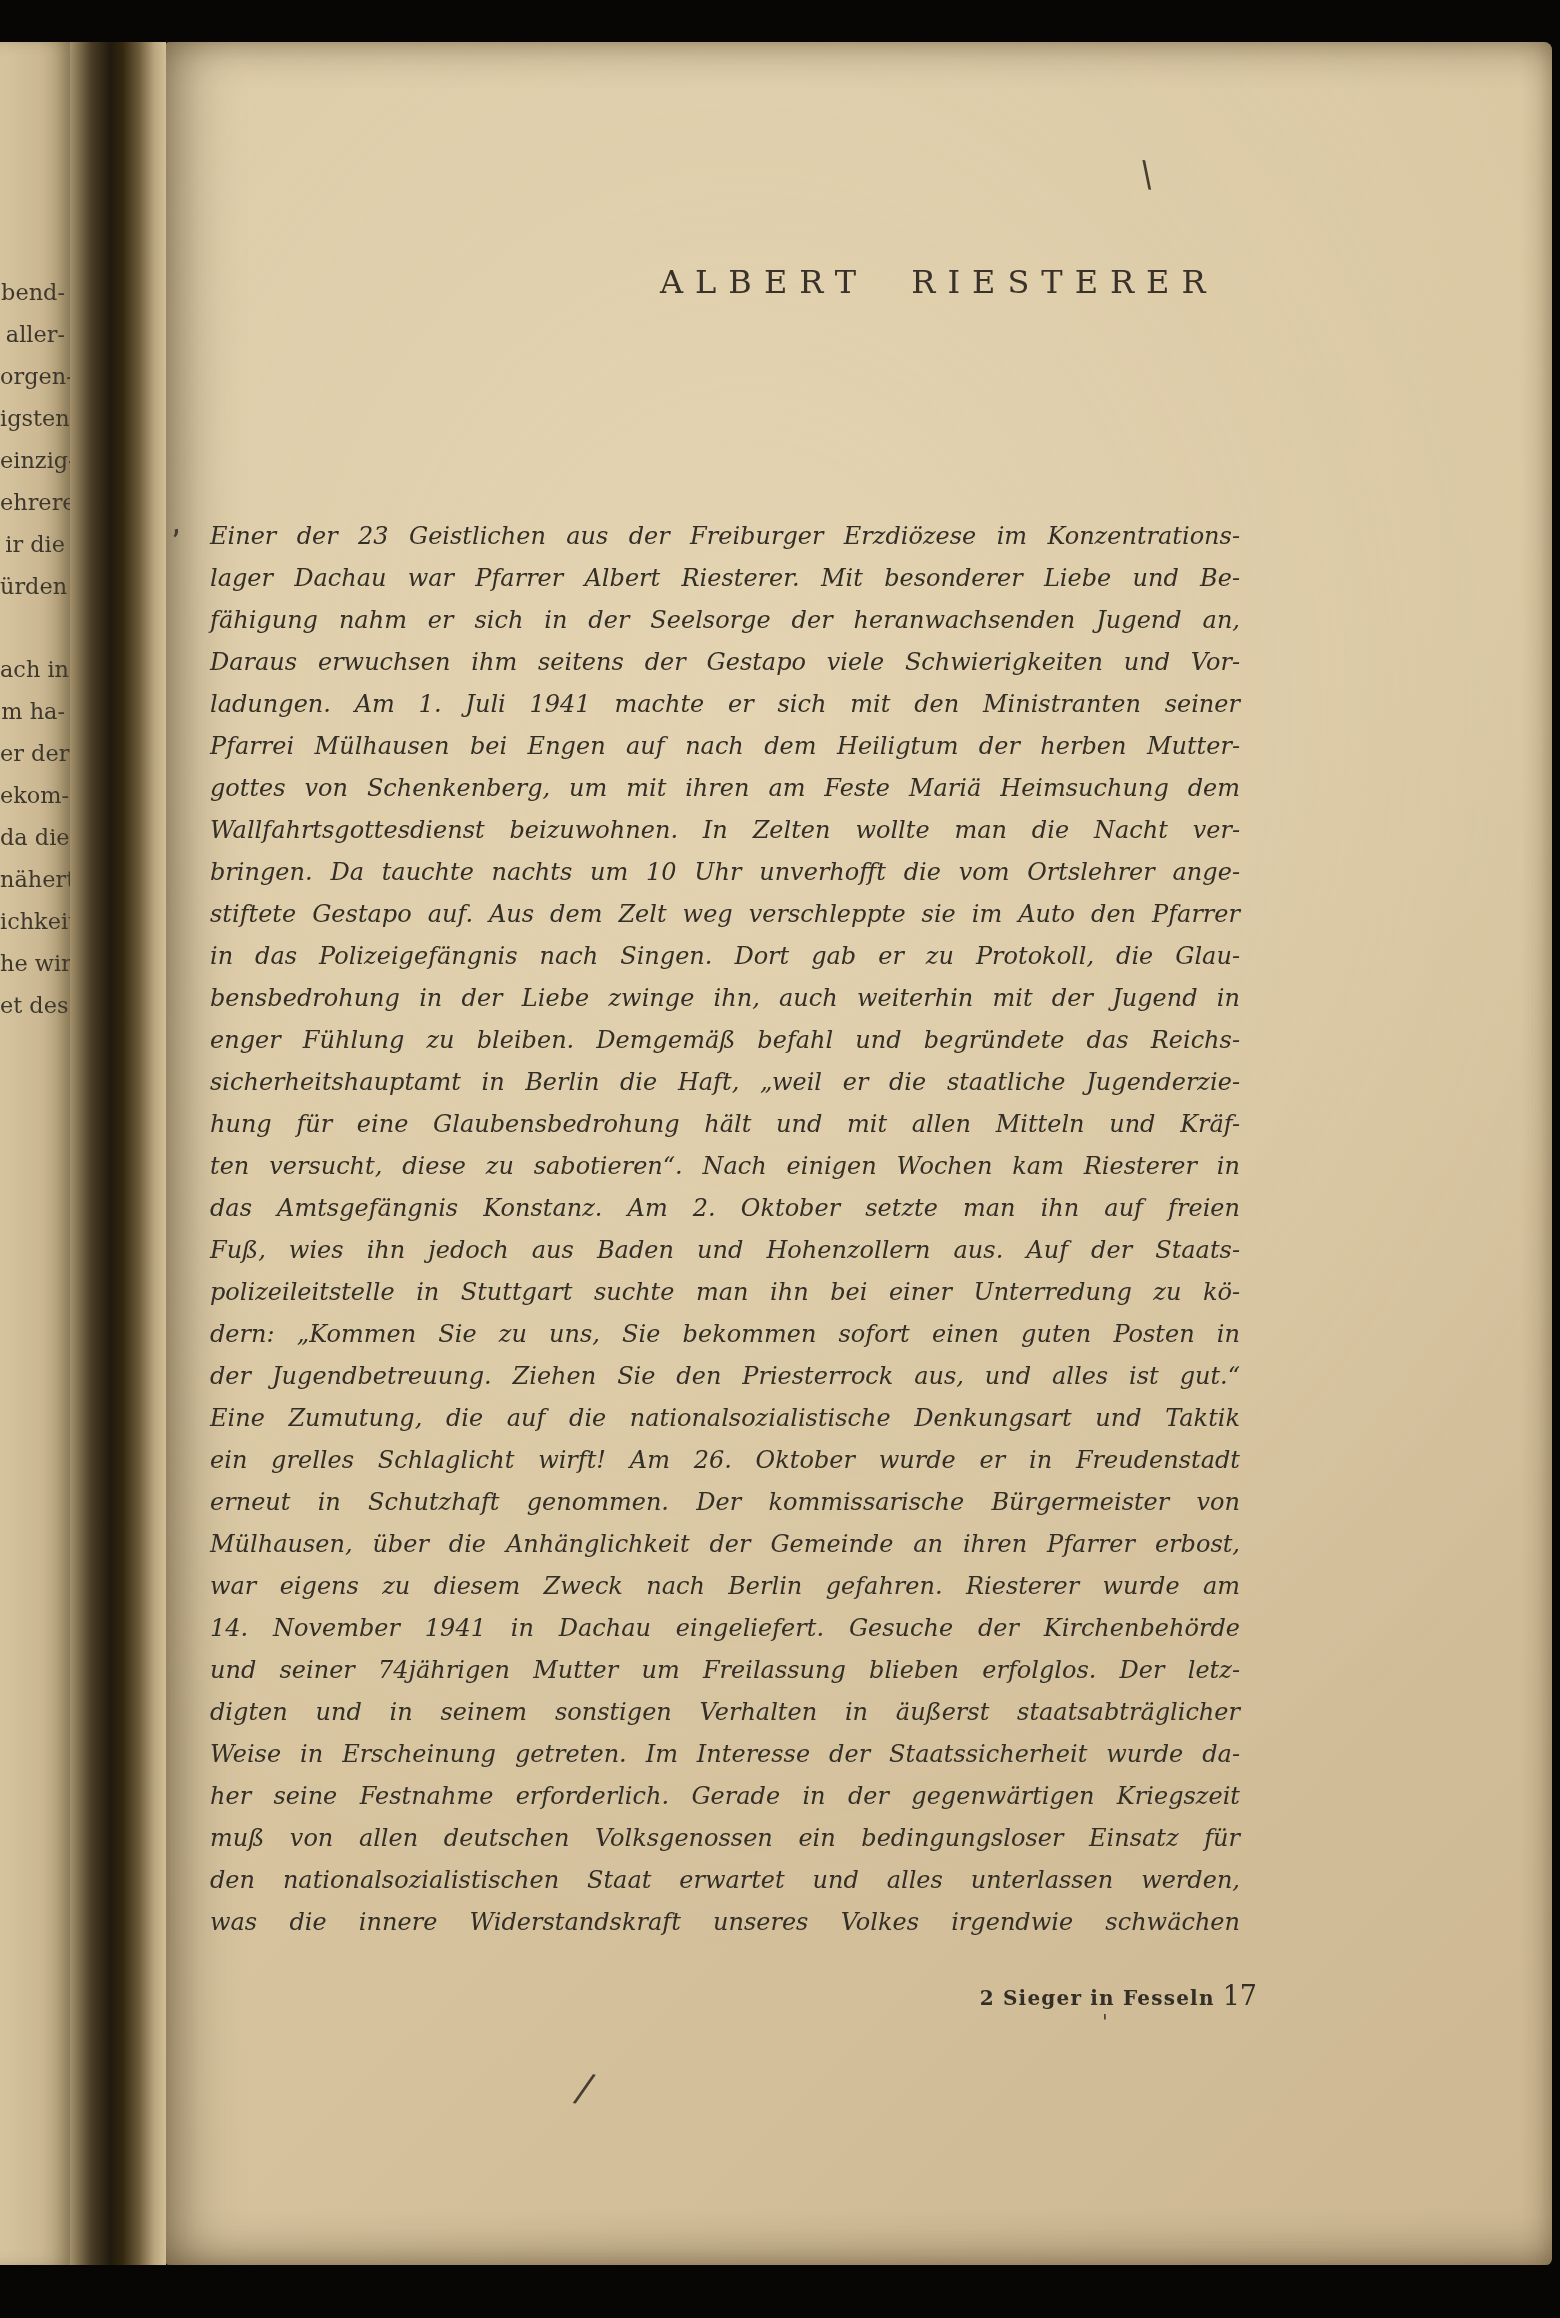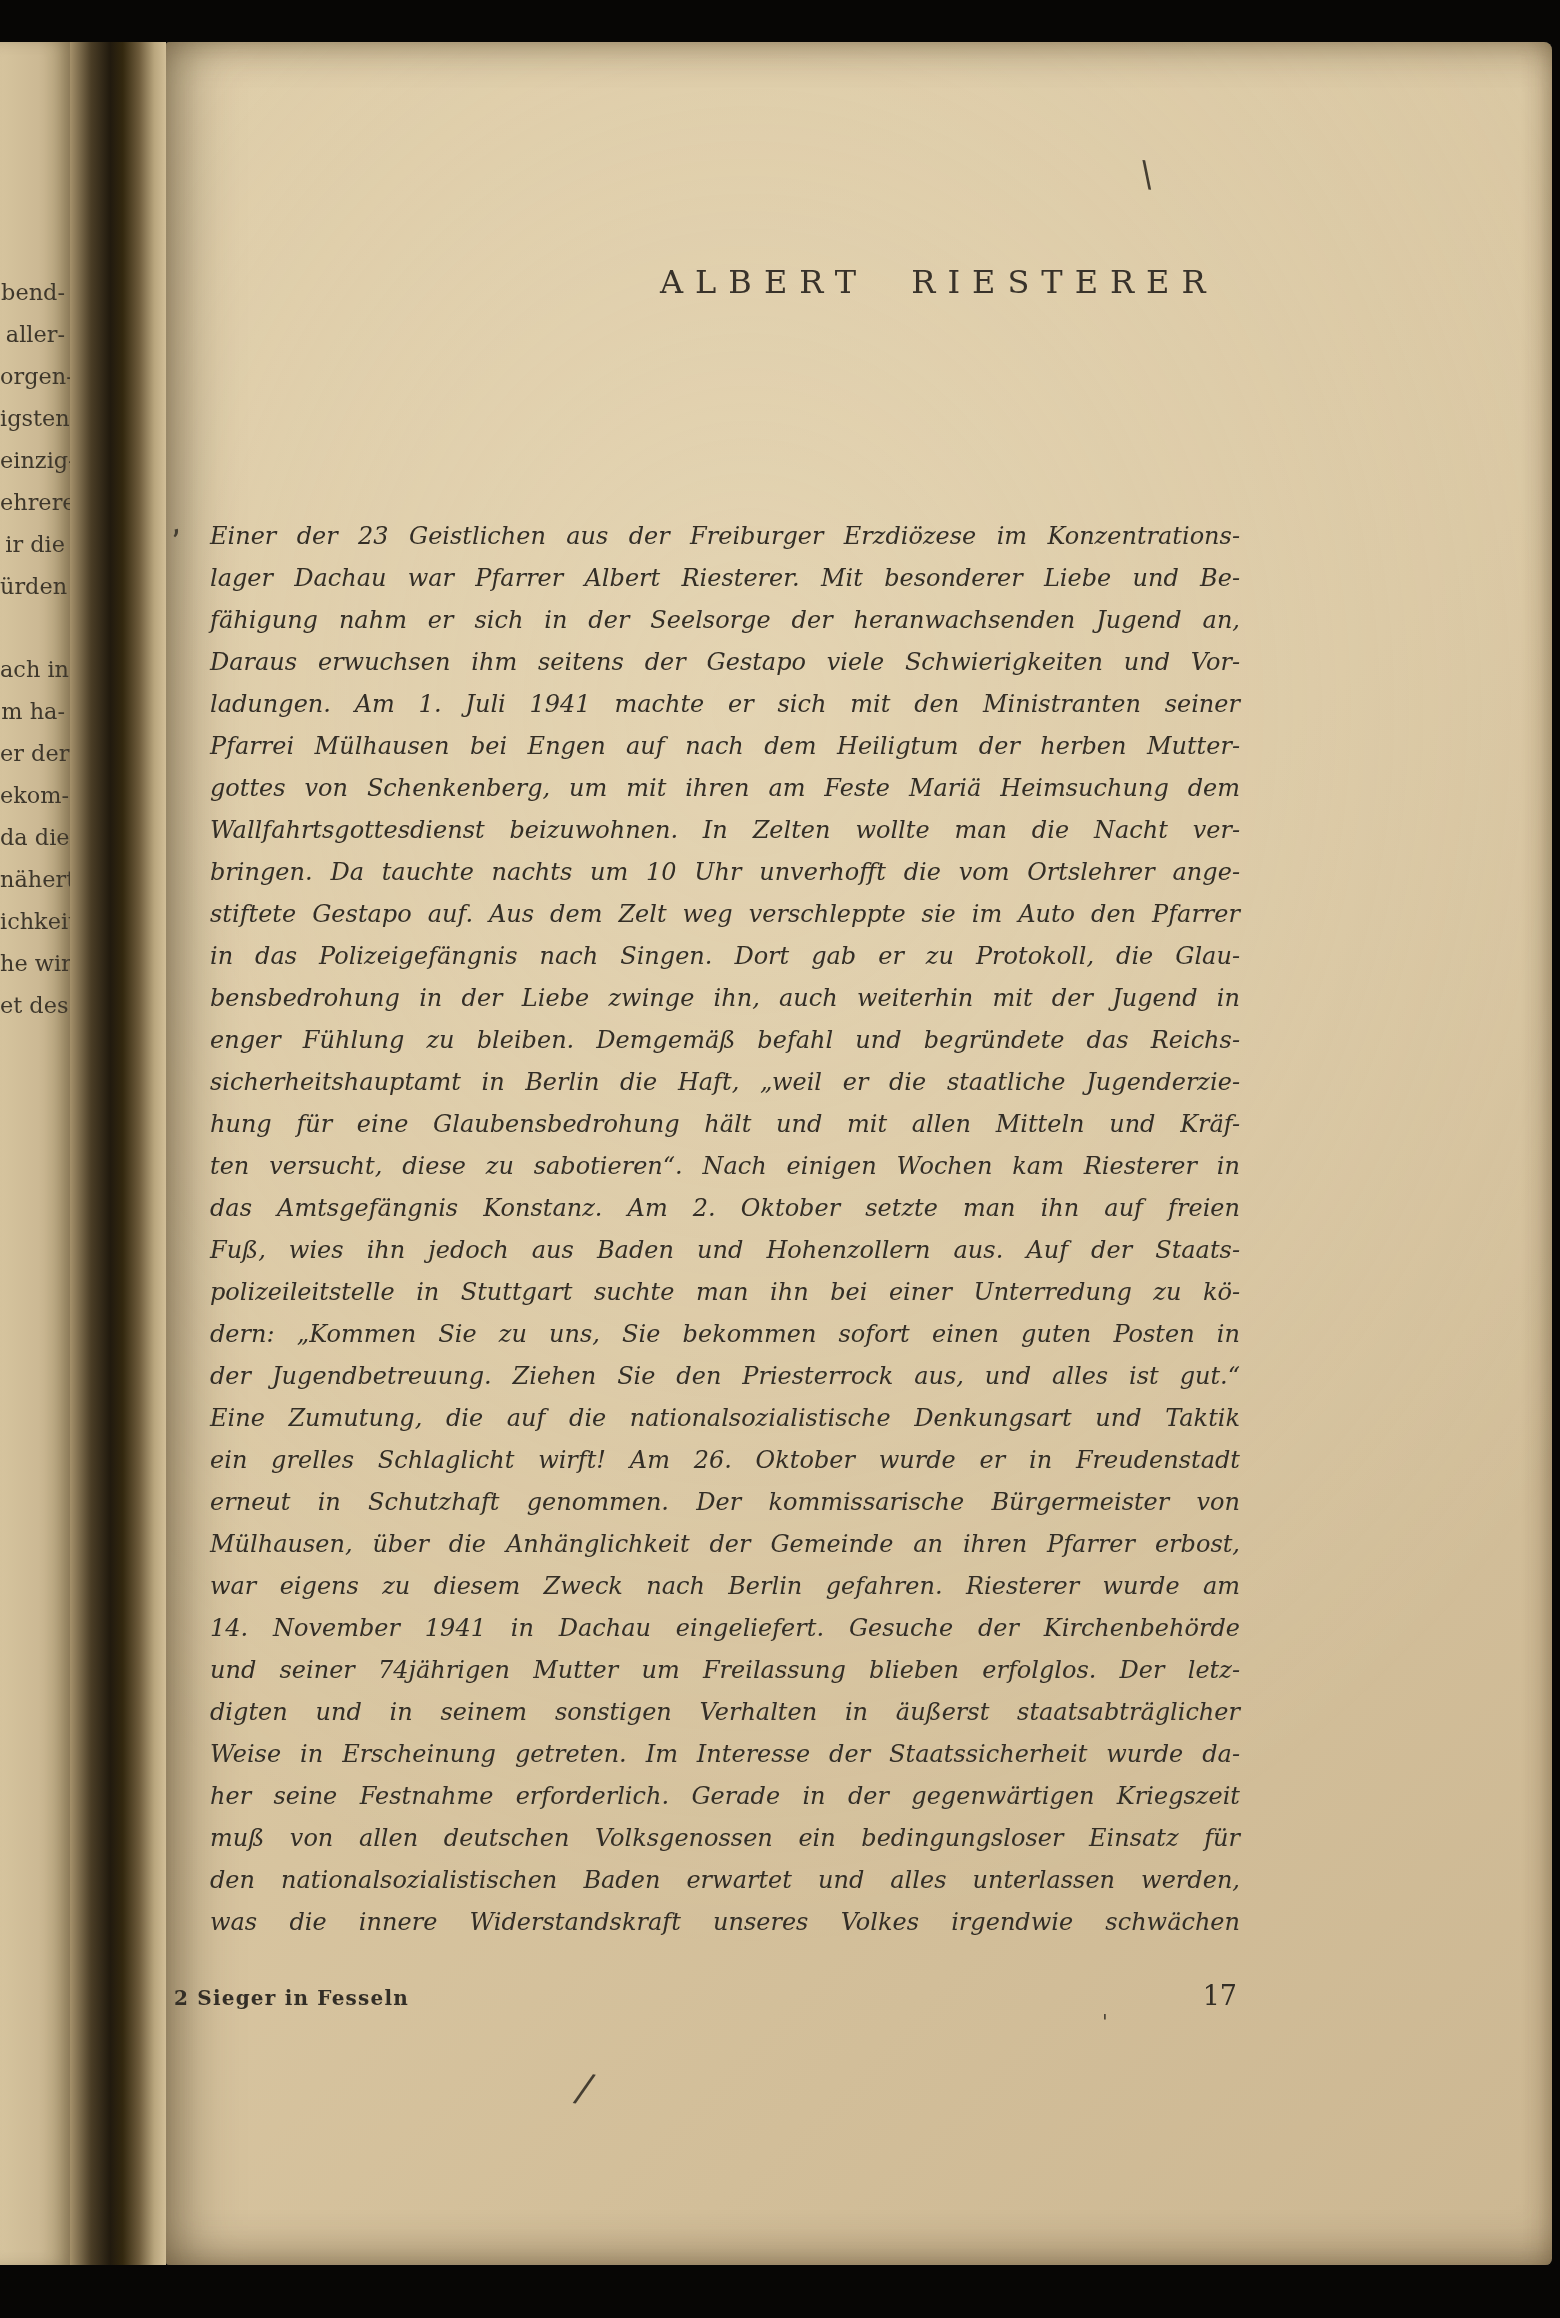--- a/index.html
+++ b/index.html
@@ -81,26 +81,27 @@
     color: #332e26;
   }
   .line {
     line-height: 42px;
     text-align: justify;
     text-align-last: justify;
   }
 
   .footer {
     position: absolute;
-    left: 8px; top: 1938px;
+    left: 28px; top: 1938px;
     width: 1063px;
     display: flex;
-    justify-content: space-between;
+    justify-content: flex-end;
     align-items: baseline;
     color: #332e26;
+    gap: 8px;
   }
   .sig {
     font-size: 20px;
     font-weight: bold;
     letter-spacing: 1.2px;
   }
   .pagenum {
     font-size: 27px;
   }
 
@@ -178,21 +179,21 @@
     <div class="line">ein grelles Schlaglicht wirft! Am 26. Oktober wurde er in Freudenstadt</div>
     <div class="line">erneut in Schutzhaft genommen. Der kommissarische Bürgermeister von</div>
     <div class="line">Mülhausen, über die Anhänglichkeit der Gemeinde an ihren Pfarrer erbost,</div>
     <div class="line">war eigens zu diesem Zweck nach Berlin gefahren. Riesterer wurde am</div>
     <div class="line">14. November 1941 in Dachau eingeliefert. Gesuche der Kirchenbehörde</div>
     <div class="line">und seiner 74jährigen Mutter um Freilassung blieben erfolglos. Der letz-</div>
     <div class="line">digten und in seinem sonstigen Verhalten in äußerst staatsabträglicher</div>
     <div class="line">Weise in Erscheinung getreten. Im Interesse der Staatssicherheit wurde da-</div>
     <div class="line">her seine Festnahme erforderlich. Gerade in der gegenwärtigen Kriegszeit</div>
     <div class="line">muß von allen deutschen Volksgenossen ein bedingungsloser Einsatz für</div>
-    <div class="line">den nationalsozialistischen Baden erwartet und alles unterlassen werden,</div>
+    <div class="line">den nationalsozialistischen Staat erwartet und alles unterlassen werden,</div>
     <div class="line">was die innere Widerstandskraft unseres Volkes irgendwie schwächen</div>
   </div>
 
   <div class="footer">
     <span class="sig">2 Sieger in Fesseln</span>
     <span class="pagenum">17</span>
   </div>
 
   <div class="mark mark-foot">'</div>
   <div class="mark mark-bottom">/</div>

